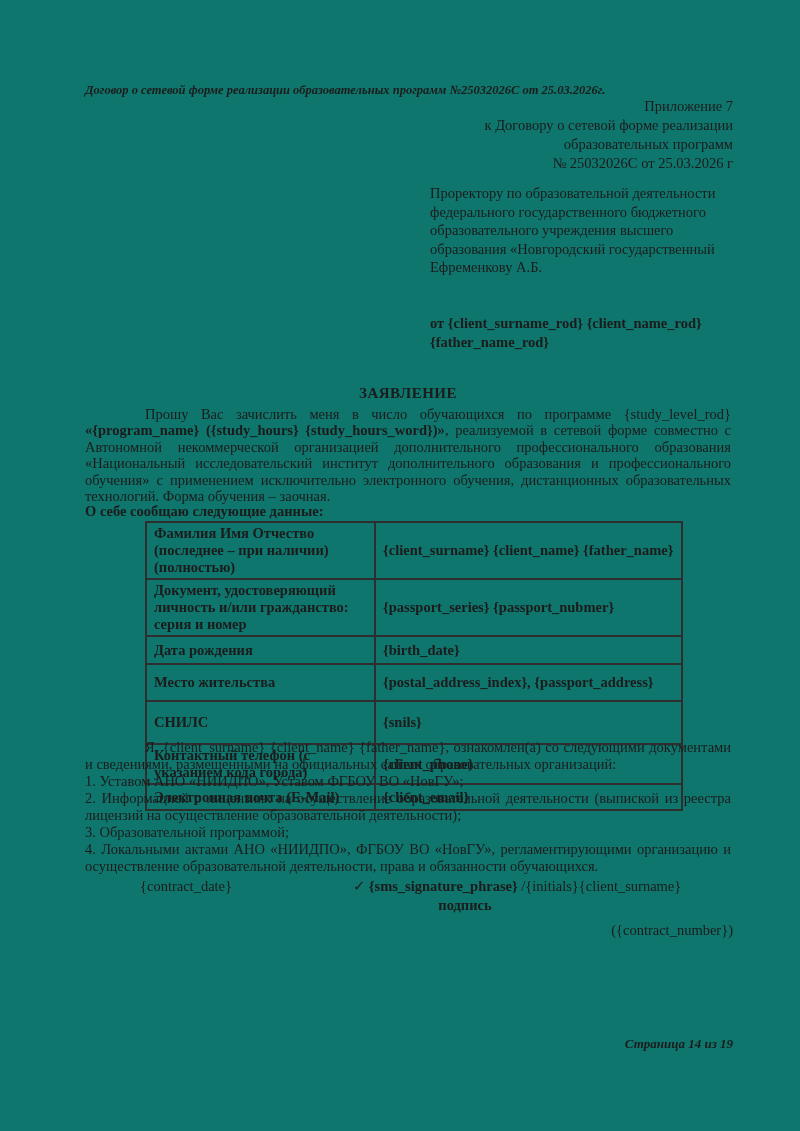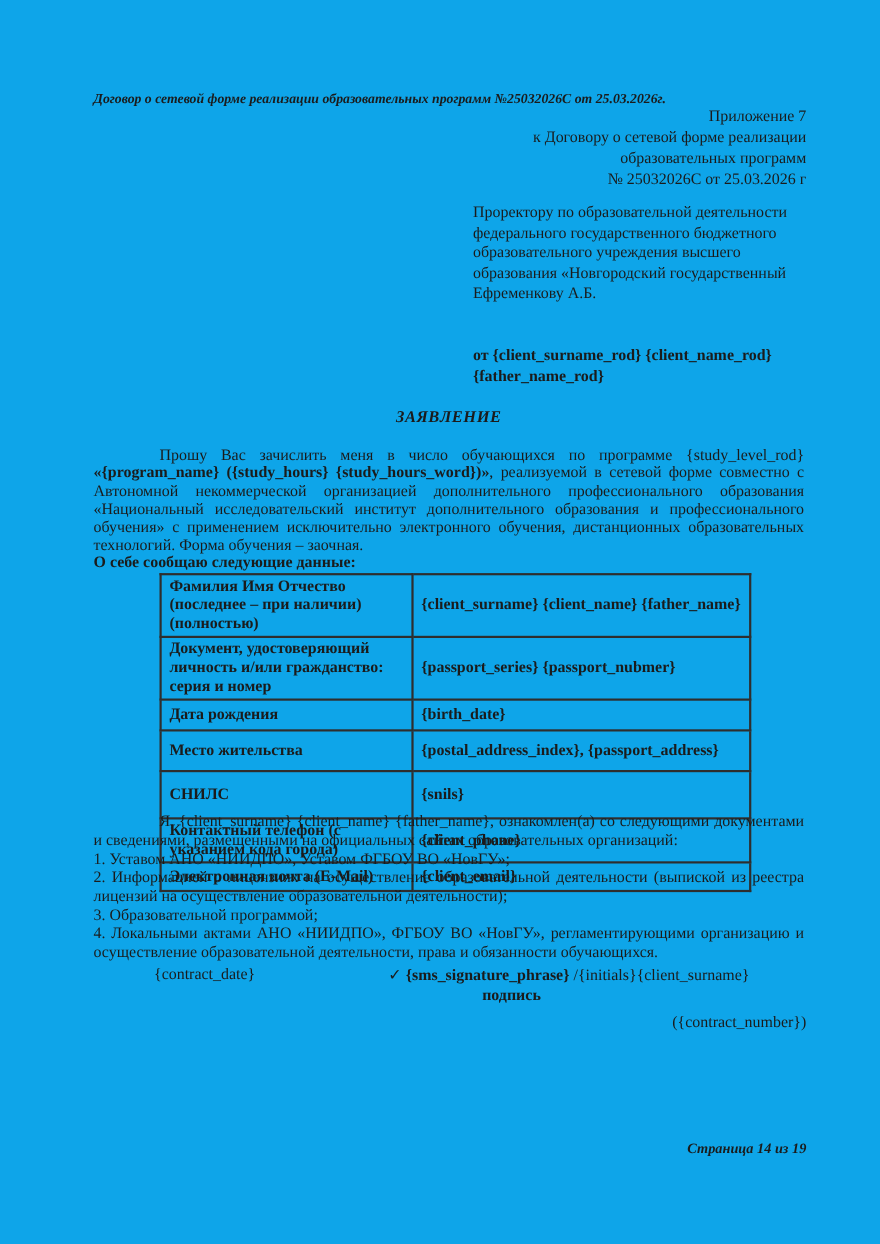--- a/index.html
+++ b/index.html
@@ -2,21 +2,21 @@
 <html><head>
 <meta charset="utf-8">
 <style>
   * { margin: 0; padding: 0; box-sizing: border-box; }
   html, body { background: #e8e8e8; }
   .page {
     position: relative;
     width: 800px;
     height: 1131px;
     margin: 0 auto;
-    background: #0ea5e9;
+    background: #0f766e;
     color: #1b1b1b;
     font-family: "Liberation Serif", "DejaVu Serif", serif;
     font-size: 14.5px;
     overflow: hidden;
   }
   .abs { position: absolute; }
 
   .header-ref {
     left: 85px; top: 83px;
     font-style: italic;
@@ -33,27 +33,26 @@
     width: 310px;
     line-height: 18.5px;
   }
   .from-block {
     left: 430px; top: 314px;
     width: 310px;
     font-weight: bold;
     line-height: 19px;
   }
   .app-title {
-    left: 85px; top: 372px;
+    left: 85px; top: 385px;
     width: 646px;
     text-align: center;
     font-weight: bold;
     font-size: 15px;
     letter-spacing: 0.5px;
-    font-style: italic;
   }
   .body-par {
     left: 85px; top: 406px;
     width: 646px;
     text-align: justify;
     line-height: 16.4px;
     text-indent: 60px;
   }
   .data-intro {
     left: 85px; top: 503px;

